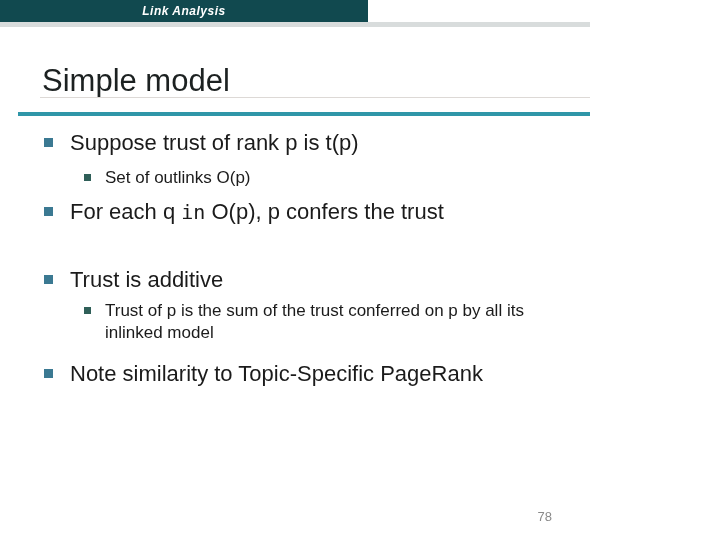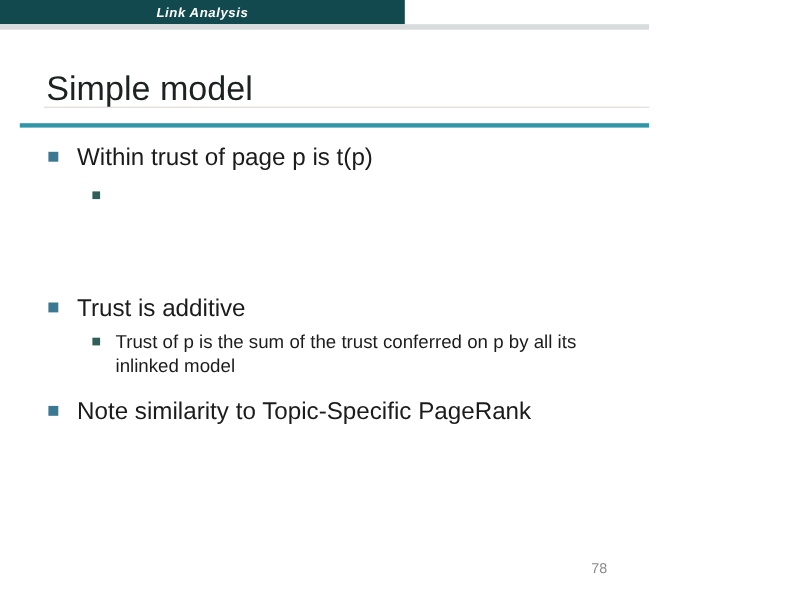--- a/index.html
+++ b/index.html
@@ -123,26 +123,31 @@
     </div>
   </div>
   <div class="topbar-strip"></div>
 
   <h1 class="slide-title">Simple model</h1>
   <div class="title-hairline"></div>
   <div class="title-rule"></div>
 
   <div class="row l1 r-b1">
     <span class="bullet-sq"></span>
-    <span class="text">Within trust of page p is t(p)</span>
+    <span class="text">Suppose trust of rank p is t(p)</span>
   </div>
   <div class="row l2 r-s1">
     <span class="sub-sq"></span>
+    <span class="text">Set of outlinks O(p)</span>
   </div>
 
+  <div class="row l1 r-b2">
+    <span class="bullet-sq"></span>
+    <span class="text"><span>For each q </span><span class="kw">in</span><span> O(p), p confers the trust</span></span>
+  </div>
 
   <div class="row l1 r-b3">
     <span class="bullet-sq"></span>
     <span class="text">Trust is additive</span>
   </div>
   <div class="row l2 r-s3">
     <span class="sub-sq"></span>
     <span class="text">
       <span>Trust of p is the sum of the trust conferred on p by all its</span><br>
       <span>inlinked model</span>

